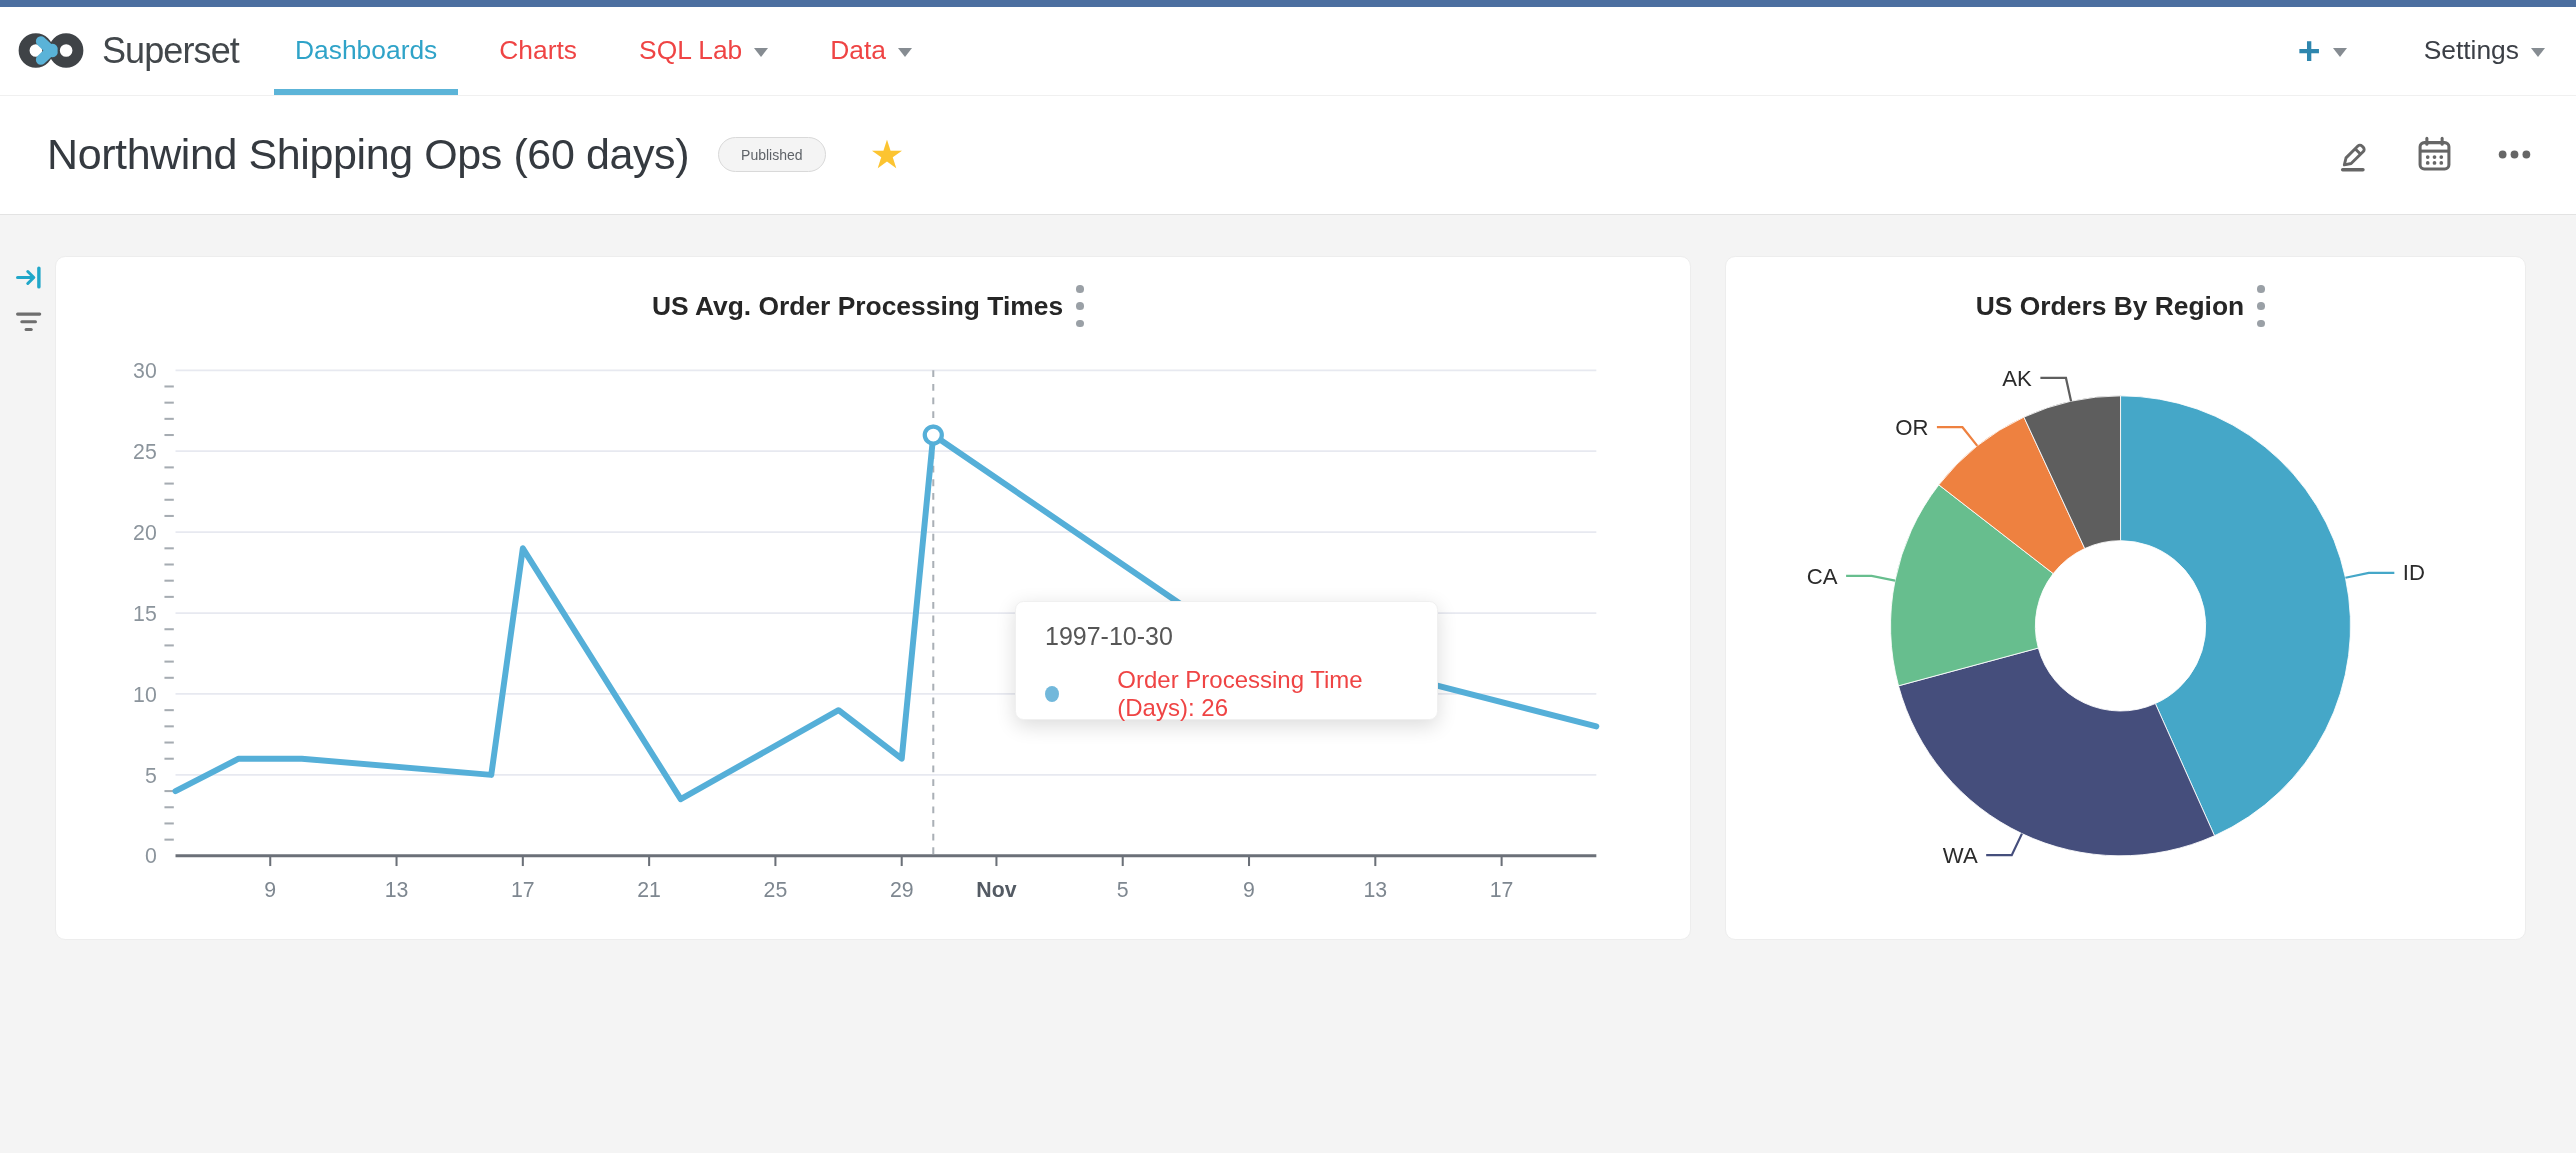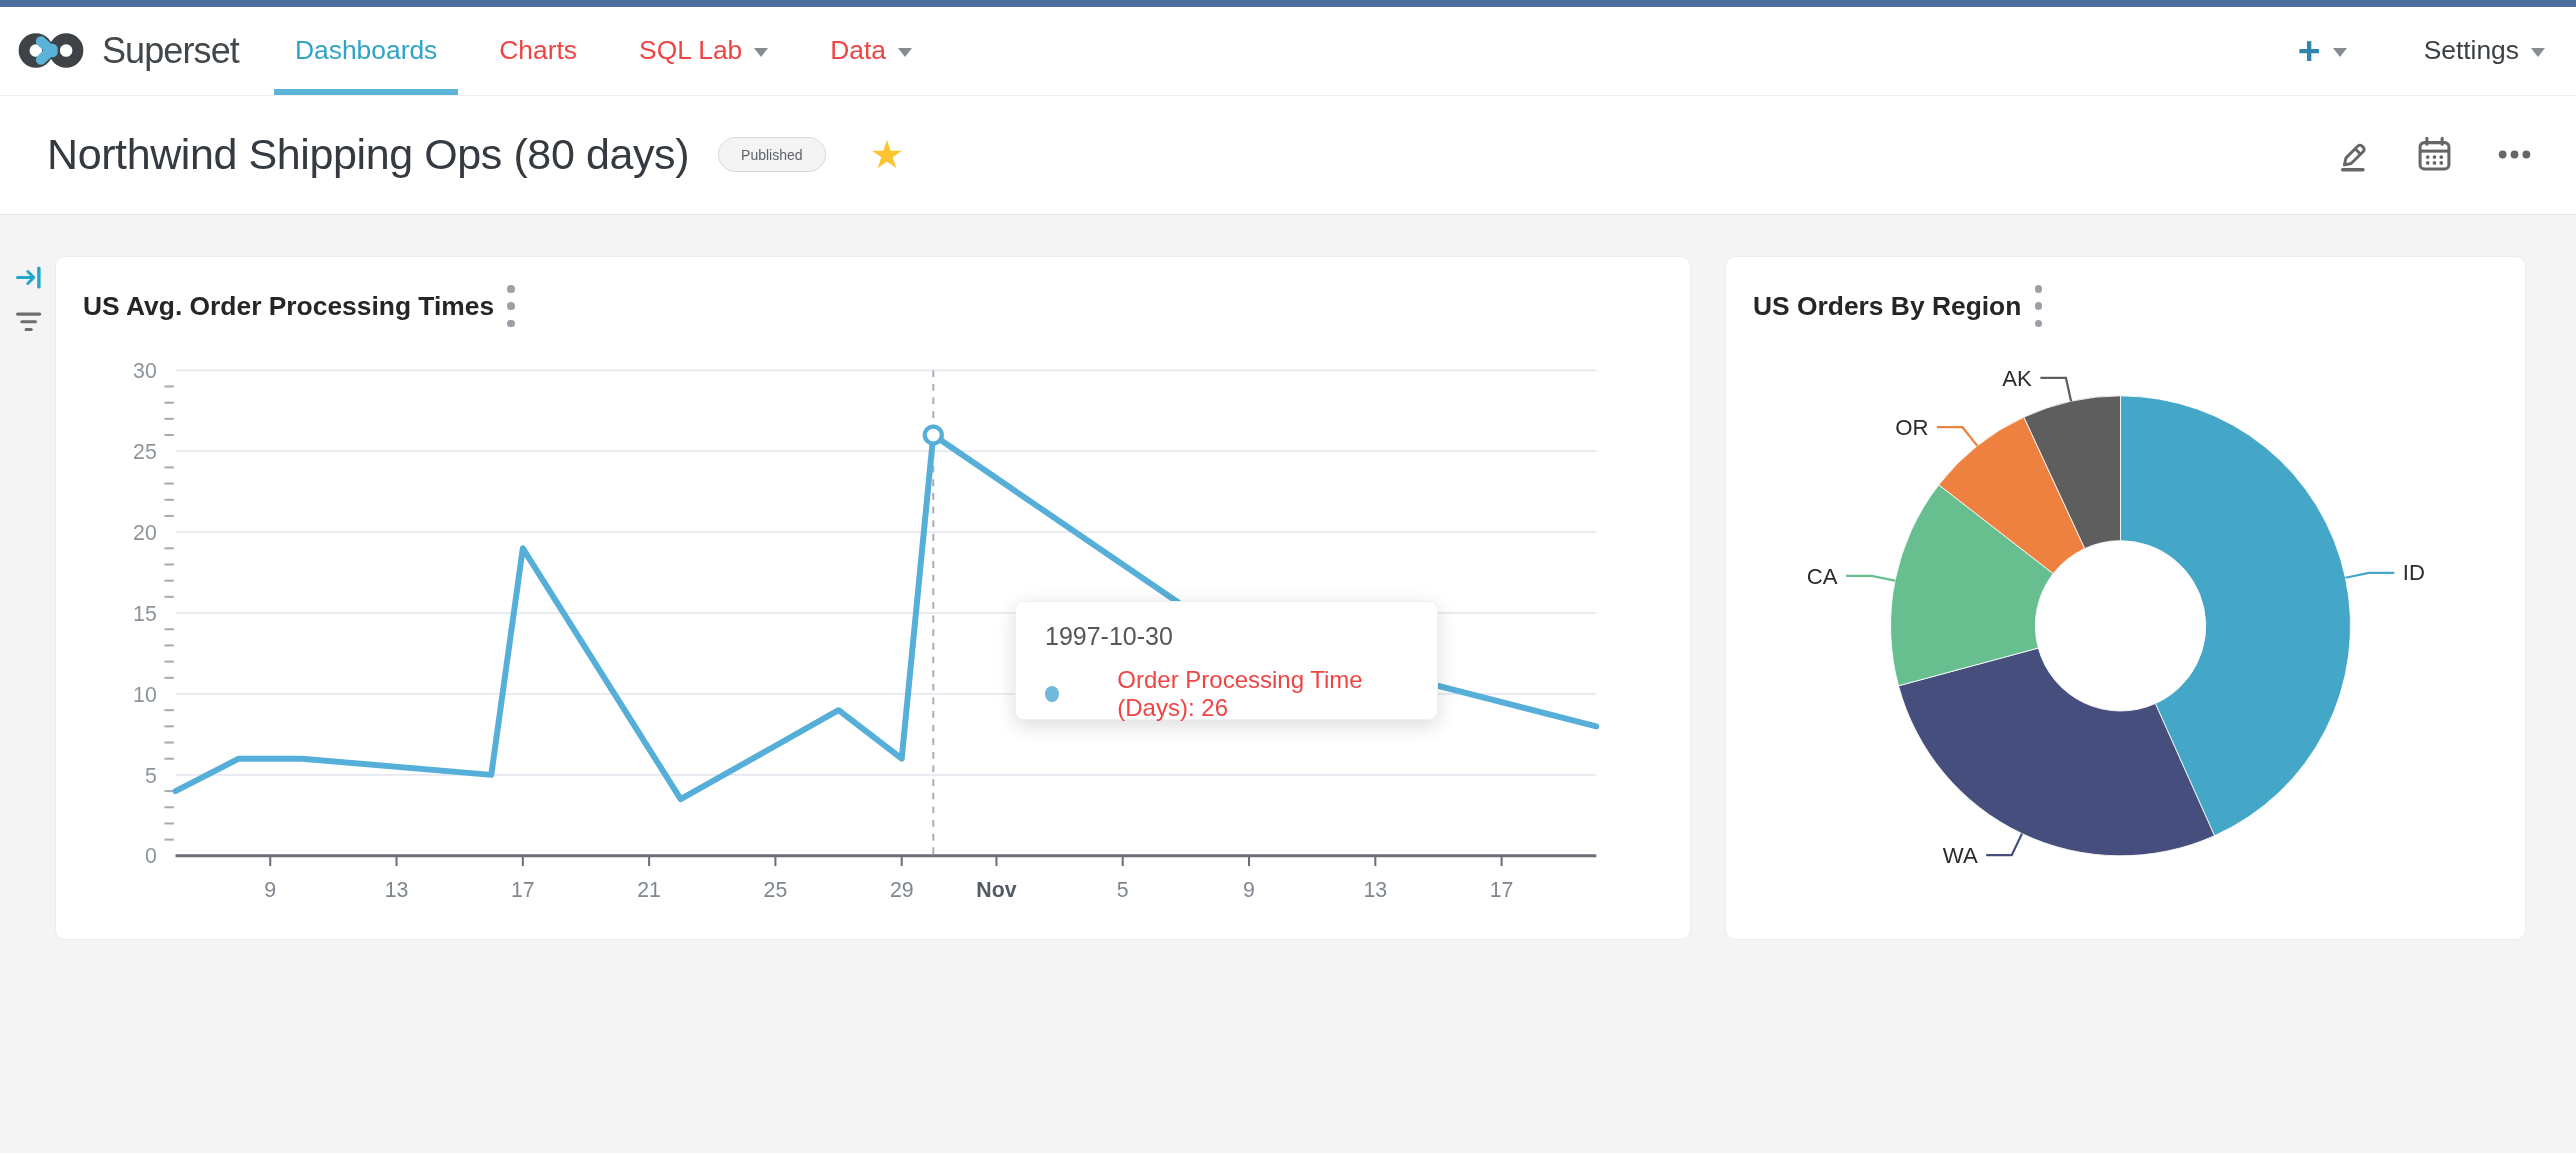--- a/index.html
+++ b/index.html
@@ -41,21 +41,21 @@
   .dash-body { position:relative; height:938px; background:#f4f4f4; }
   .rail-icon { position:absolute; cursor:pointer; }
   .rail-expand { left:15.3px; top:48px; }
   .rail-filter { left:13.6px; top:94px; }
 
   .card { position:absolute; top:41px; background:#fff; border:0.9px solid #ededed;
           border-radius:10.2px; }
   .card1 { left:55px; width:1636px; height:684px; }
   .card2 { left:1725px; width:801px; height:684px; }
   .card-header { position:absolute; top:22px; left:27px; right:24px; display:flex;
-                 align-items:center; justify-content:flex-start; }
+                 align-items:center; justify-content:center; }
   .card-title { font-size:26.4px; font-weight:700; color:#262626; }
   .kebab { width:34px; height:55px; display:flex; flex-direction:column; align-items:center;
            justify-content:center; gap:9.4px; cursor:pointer; }
   .kebab i { width:7.7px; height:7.7px; border-radius:50%; background:#9aa0a6; }
   .chart-svg { position:absolute; left:0; top:0; }
 
   
   .tooltip { position:absolute; left:959px; top:344px; width:423px; height:119px;
              background:#fff; border-radius:8.5px; border:0.9px solid #f0f0f0;
              box-shadow:0 5.1px 20.4px rgba(0,0,0,.14); padding:20.4px 0 0 29px; z-index:5; }
@@ -101,21 +101,21 @@
       <span class="caret"></span>
     </div>
     <div class="settings">
       <span>Settings</span>
       <span class="caret"></span>
     </div>
   </div>
 </div>
 
 <div class="dash-header">
-  <span class="dash-title">Northwind Shipping Ops (80 days)</span>
+  <span class="dash-title">Northwind Shipping Ops (60 days)</span>
   <span class="badge">Published</span>
   <span class="fave-star">★</span>
   <div class="header-actions">
     <div class="icon-btn">
       <svg width="39" height="39" viewBox="0 0 46 46">
         <path d="M13 27 L27 13 a3.4 3.4 0 0 1 4.8 0 l1.6 1.6 a3.4 3.4 0 0 1 0 4.8 L19 33.6 l-8 1.6 2-8.2 z" fill="none" stroke="#666" stroke-width="3.4" stroke-linejoin="round"></path>
         <line x1="24" y1="16.4" x2="30" y2="22.4" stroke="#666" stroke-width="3.4"></line>
         <line x1="9" y1="41" x2="33" y2="41" stroke="#666" stroke-width="4" stroke-linecap="round"></line>
       </svg>
     </div>

